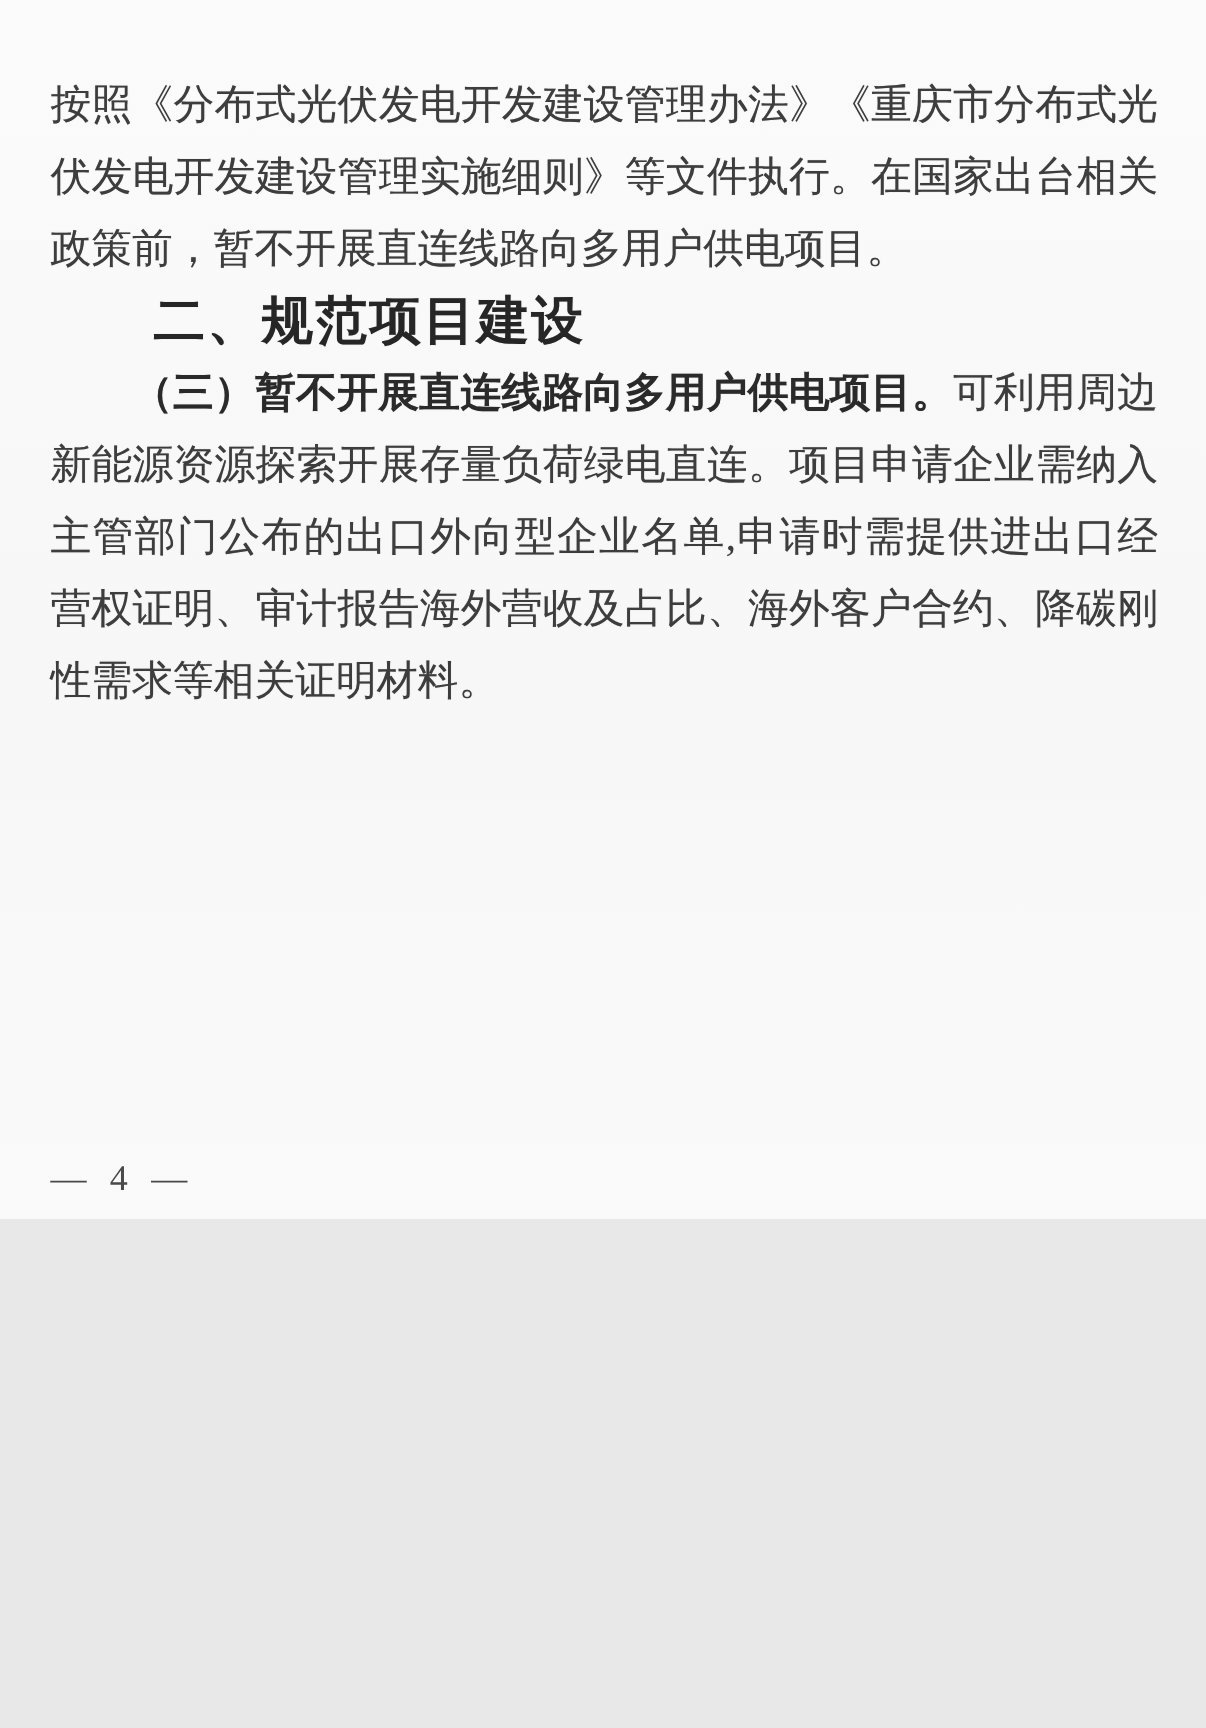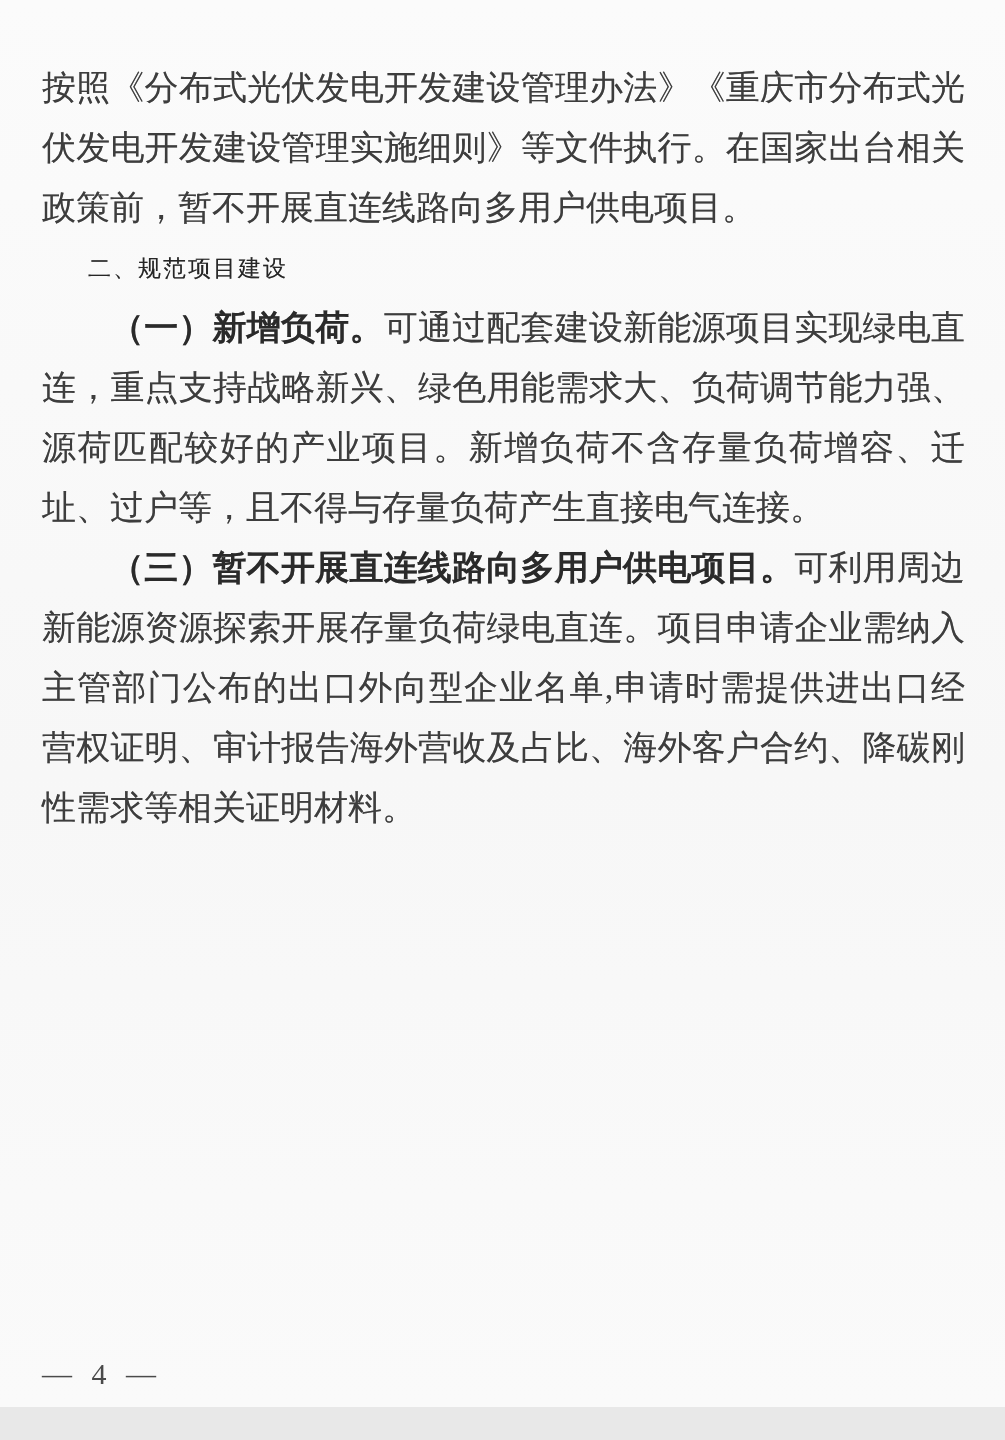--- a/index.html
+++ b/index.html
@@ -4,21 +4,21 @@
 <style>
   html, body {
     margin: 0;
     padding: 0;
     background: #e8e8e8;
     font-family: "Liberation Serif", "DejaVu Serif", serif;
   }
   .page {
     position: relative;
     width: 1005px;
-    height: 1407px;
+    height: 1016px;
     margin: 0 auto;
     box-sizing: border-box;
     background: linear-gradient(180deg, #fbfbfb 0%, #f7f7f7 55%, #fafafa 100%);
     padding: 58px 40px 0 42px;
     color: #3d3d3d;
     overflow: hidden;
   }
   .doc-text {
     font-size: 34px;
     line-height: 60px;
@@ -28,23 +28,23 @@
   }
   p.para {
     margin: 0;
   }
   p.para.indent {
     text-indent: 2em;
   }
   h2.section-heading {
     margin: 0;
     padding-left: 2em;
-    font-size: 23px;
+    font-size: 43px;
     line-height: 60px;
-    font-weight: 400;
+    font-weight: 700;
     color: #262626;
     font-family: "Liberation Sans", "DejaVu Sans", sans-serif;
     letter-spacing: 2px;
   }
   .item-lead {
     font-weight: 700;
     color: #2a2a2a;
   }
   .page-footer {
     position: absolute;
@@ -59,21 +59,20 @@
 </head>
 <body>
 
 <div class="page">
   <div class="doc-text">
 
     <p class="para"><span>按照《分布式光伏发电开发建设管理办法》《重庆市分布式光伏发电开发建设管理实施细则》等文件执行。在国家出台相关政策前，暂不开展直连线路向多用户供电项目。</span></p>
 
     <h2 class="section-heading">二、规范项目建设</h2>
 
-    <p class="para indent"><span class="item-lead">（一）新增负荷。</span><span>可通过配套建设新能源项目实现绿电直连，重点支持战略新兴、绿色用能需求大、负荷调节能力强、源荷匹配较好的产业项目。新增负荷不含存量负荷增容、迁址、过户等，且不得与存量负荷产生直接电气连接。</span></p>
 
 
     <p class="para indent"><span class="item-lead">（三）暂不开展直连线路向多用户供电项目。</span><span>可利用周边新能源资源探索开展存量负荷绿电直连。项目申请企业需纳入主管部门公布的出口外向型企业名单,申请时需提供进出口经营权证明、审计报告海外营收及占比、海外客户合约、降碳刚性需求等相关证明材料。</span></p>
 
 
   </div>
 
   <div class="page-footer">— 4 —</div>
 </div>
 

